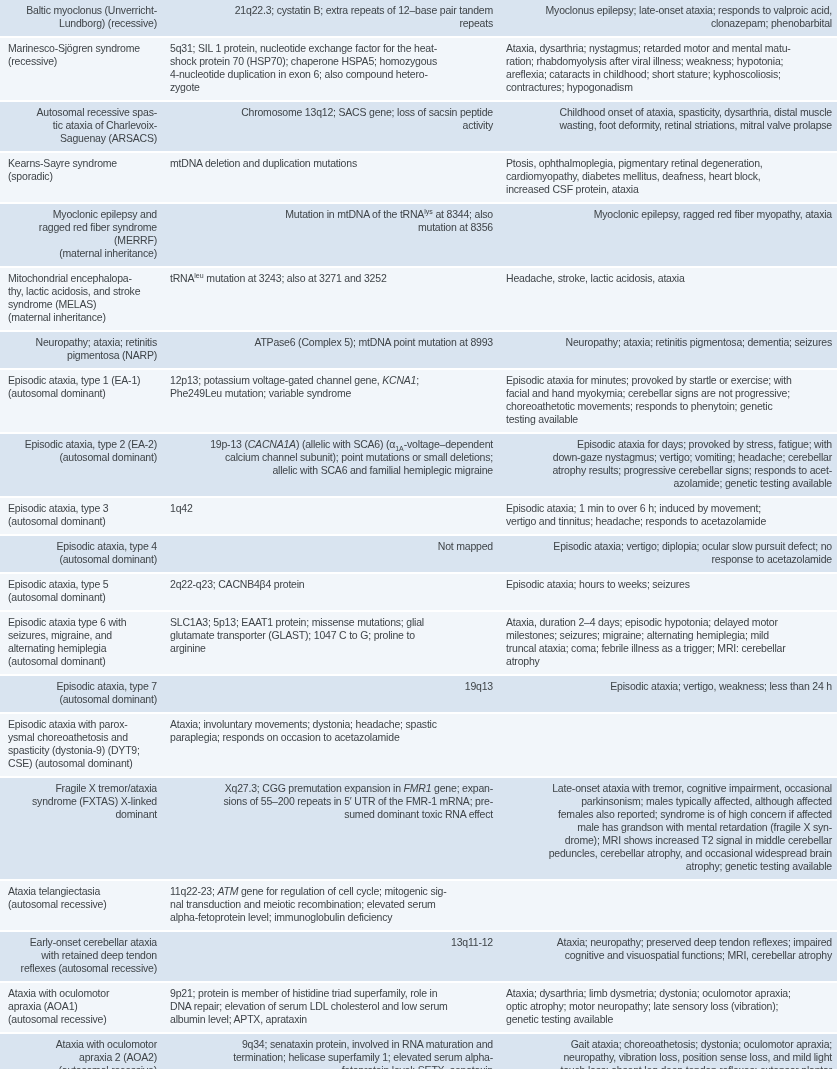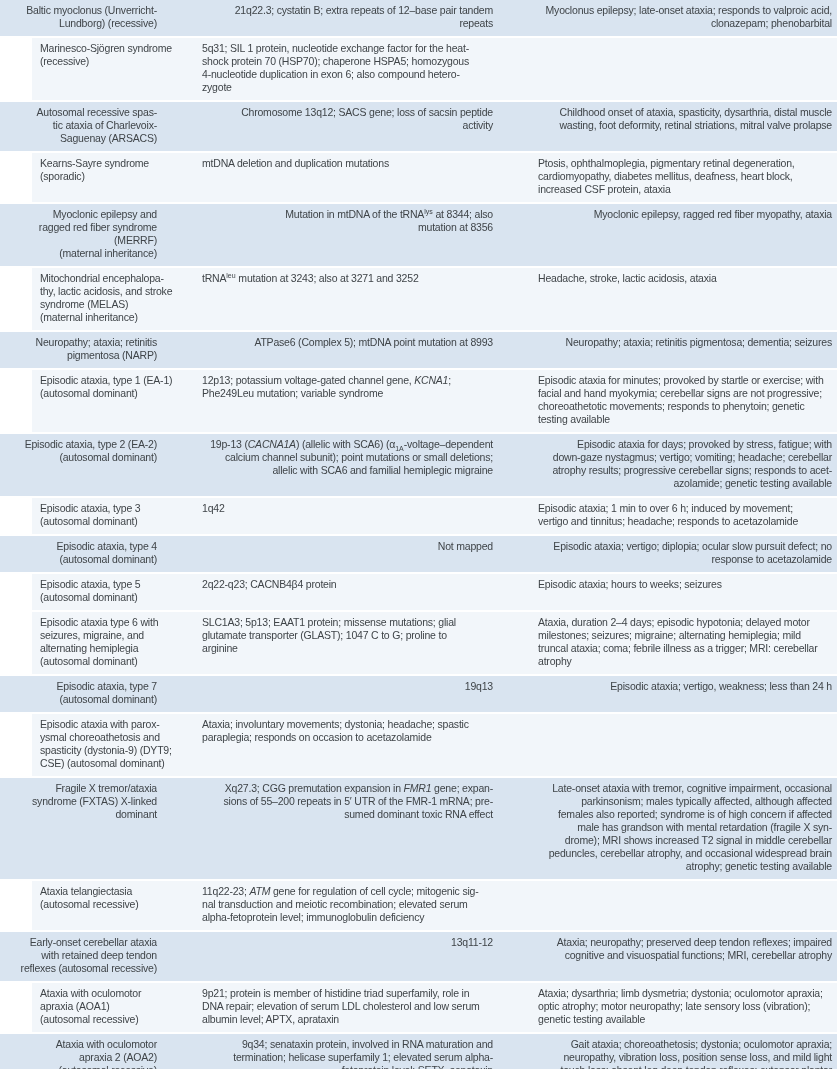--- a/index.html
+++ b/index.html
@@ -15,21 +15,21 @@
     overflow: hidden;
   }
   .row {
     display: grid;
     grid-template-columns: 162px 336px 1fr;
     border-top: 2px solid var(--separator, #ffffff);
   }
   .row:first-child { border-top: none; }
   .row:last-child { flex: 1; }
   .row.blue  { background: var(--row-blue,  #d9e4f0); text-align: right; }
-  .row.white { background: var(--row-white, #f2f6fa); margin-left: 32px; }
+  .row.white { background: var(--row-white, #f2f6fa); }
   .cell {
     padding: 4px 5px 6px 8px;
     font-size: 10.5px;
     line-height: 13px;
     letter-spacing: -0.2px;
     color: var(--text, #3f4448);
     white-space: pre-wrap;
   }
   .cell sup, .cell sub {
     font-size: 7px;
@@ -50,20 +50,24 @@
       <div class="cell col3">Myoclonus epilepsy; late-onset ataxia; responds to valproic acid,
 clonazepam; phenobarbital</div>
     </div>
     <div class="row white">
       <div class="cell col1">Marinesco-Sjögren syndrome
 (recessive)</div>
       <div class="cell col2">5q31; SIL 1 protein, nucleotide exchange factor for the heat-
 shock protein 70 (HSP70); chaperone HSPA5; homozygous
 4-nucleotide duplication in exon 6; also compound hetero-
 zygote</div>
+      <div class="cell col3">Ataxia, dysarthria; nystagmus; retarded motor and mental matu-
+ration; rhabdomyolysis after viral illness; weakness; hypotonia;
+areflexia; cataracts in childhood; short stature; kyphoscoliosis;
+contractures; hypogonadism</div>
     </div>
     <div class="row blue">
       <div class="cell col1">Autosomal recessive spas-
 tic ataxia of Charlevoix-
 Saguenay (ARSACS)</div>
       <div class="cell col2">Chromosome 13q12; SACS gene; loss of sacsin peptide
 activity</div>
       <div class="cell col3">Childhood onset of ataxia, spasticity, dysarthria, distal muscle
 wasting, foot deformity, retinal striations, mitral valve prolapse</div>
     </div>

